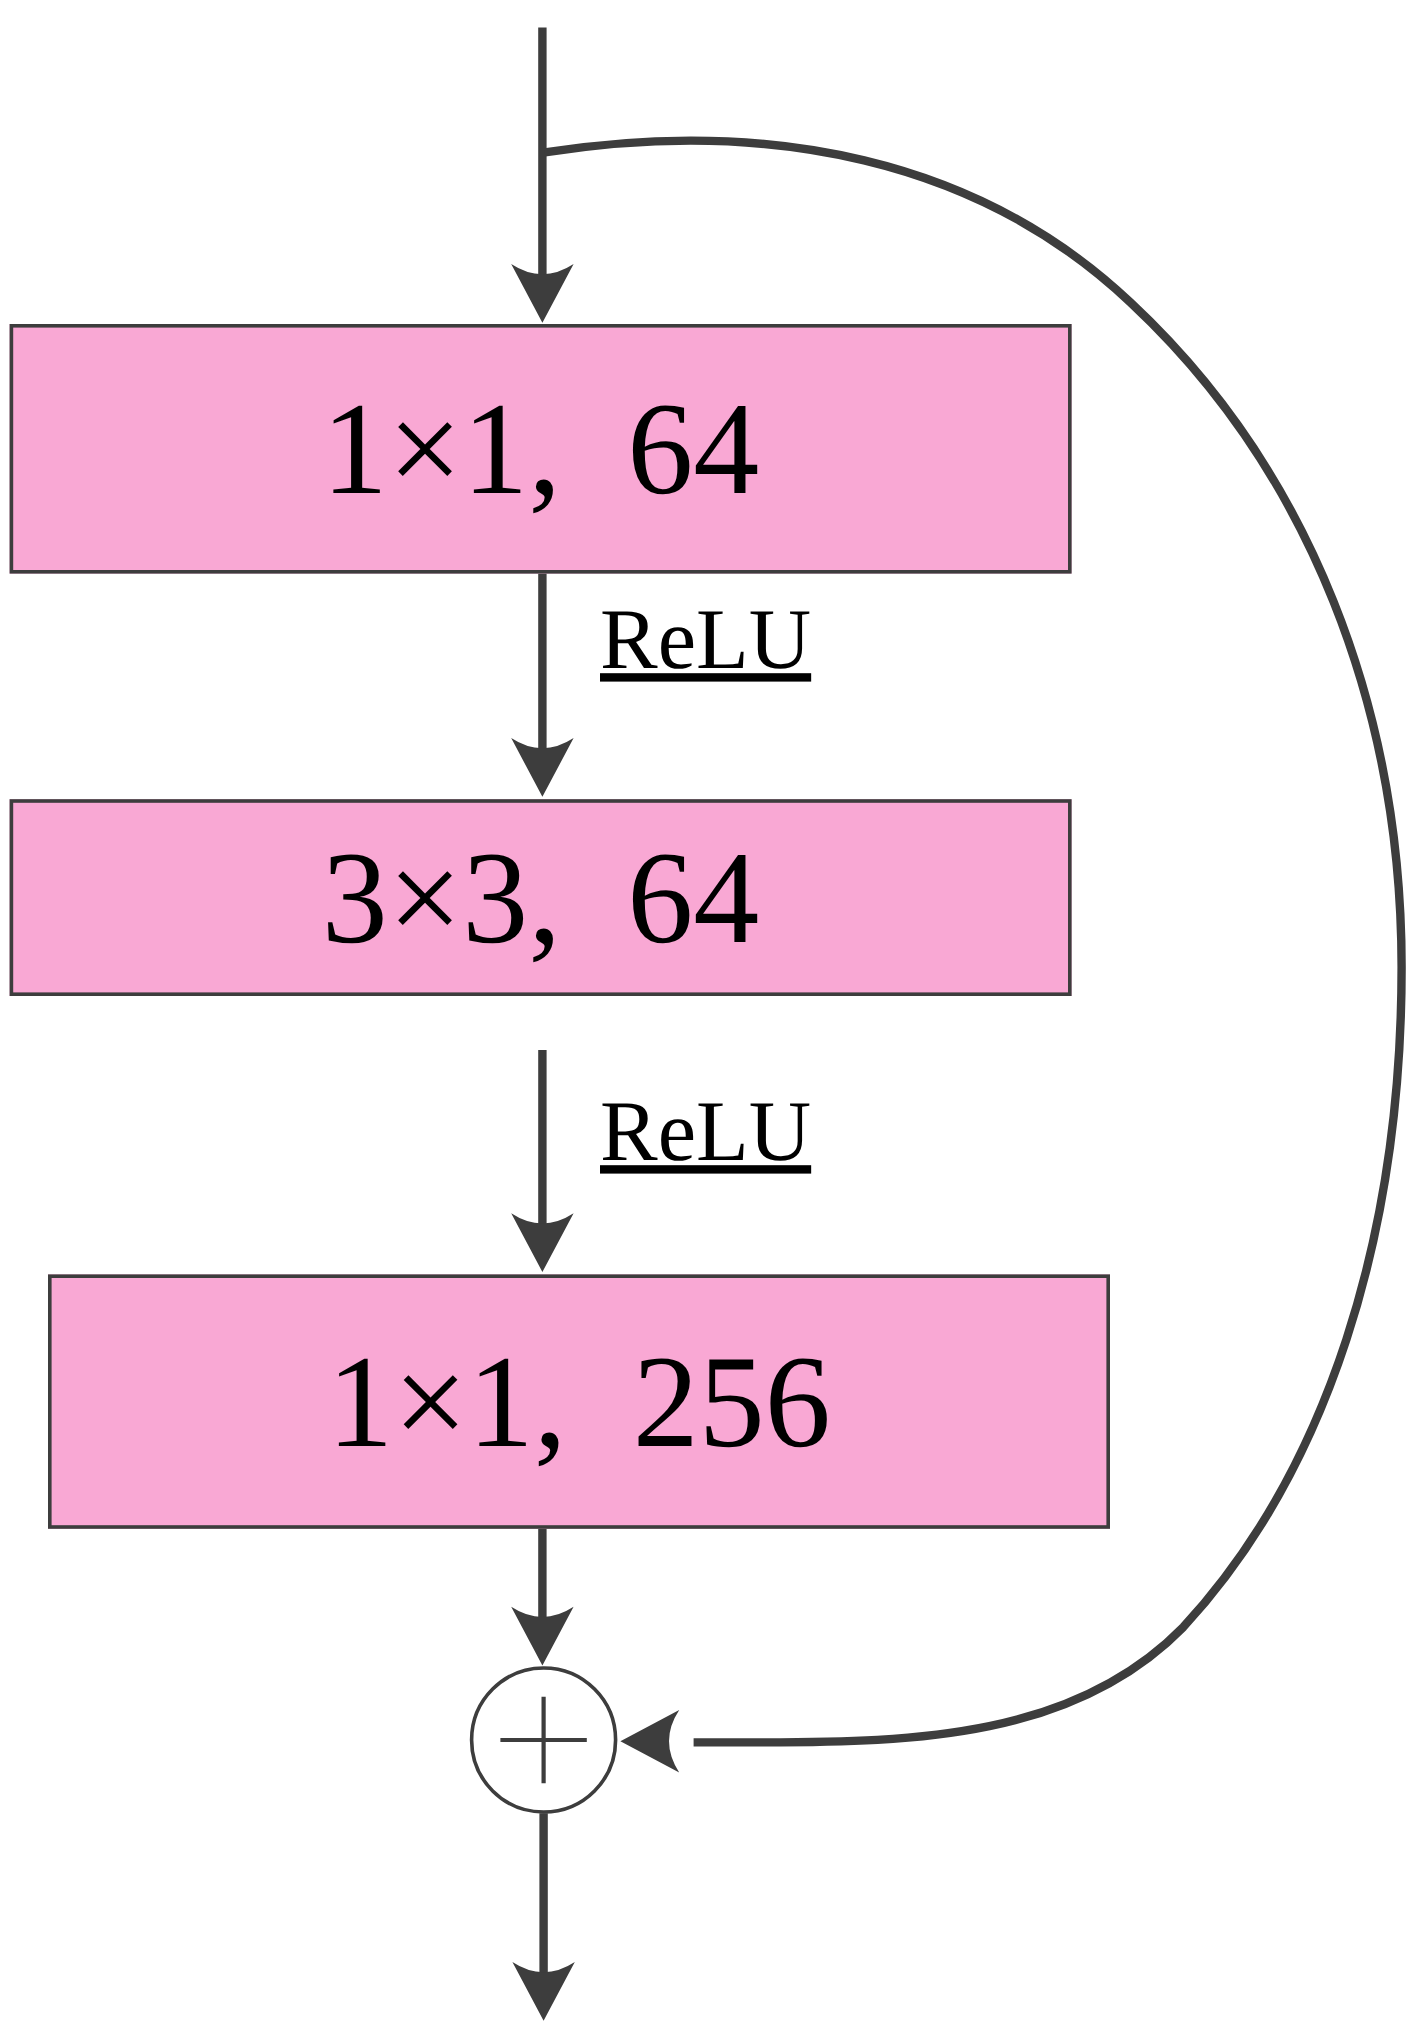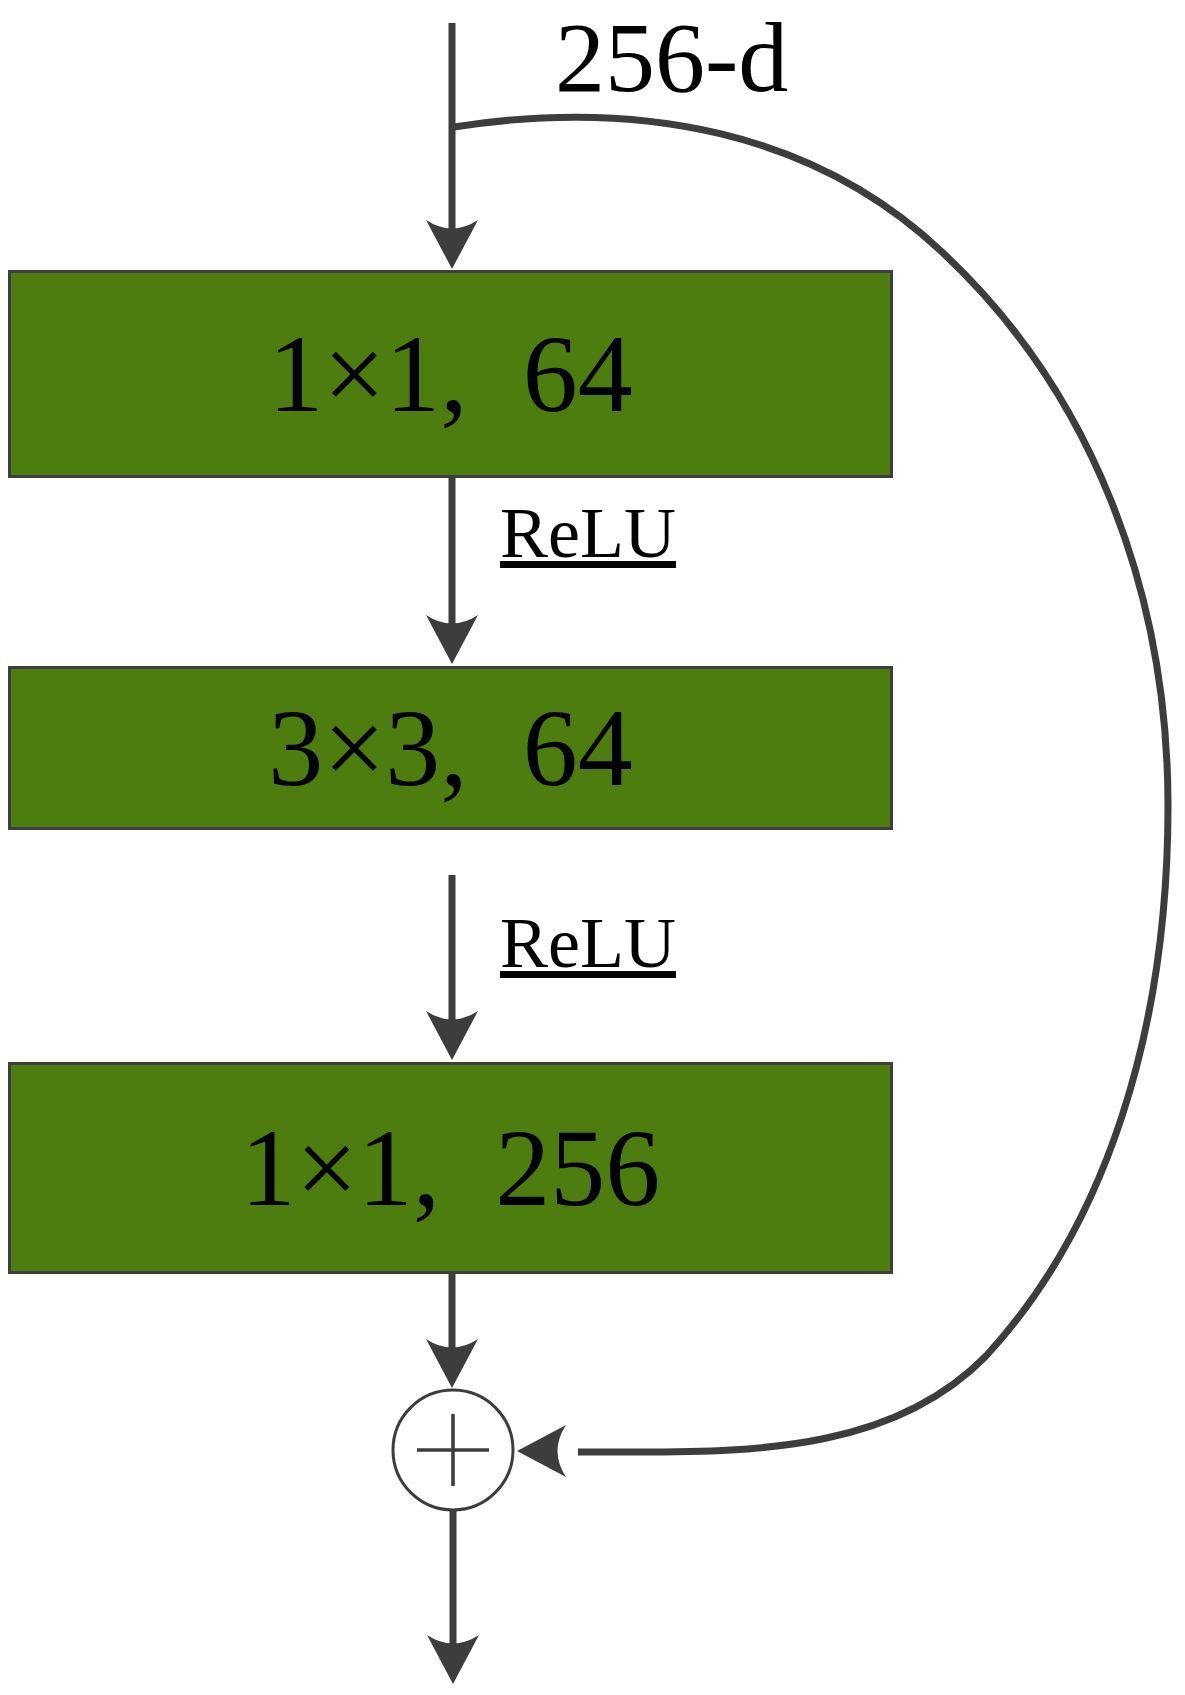--- a/index.html
+++ b/index.html
@@ -22,28 +22,28 @@
     top: 0;
     width: 1185px;
     height: 1695px;
   }
   .conv-box {
     position: absolute;
     left: 8px;
     width: 885px;
     box-sizing: border-box;
     border: 3px solid #3d3d3d;
-    background: #4d7c0f;
+    background: #f9a8d4;
     display: flex;
     align-items: center;
     justify-content: center;
   }
   .conv-box-1 { top: 270px; height: 208px; }
   .conv-box-2 { top: 666px; height: 164px; }
-  .conv-box-3 { top: 1062px; height: 212px; }
+  .conv-box-3 { top: 1062px; height: 212px; margin-left: 32px; }
   .conv-label {
     font-size: 110px;
     line-height: 1;
     white-space: pre;
     color: #000000;
   }
   .input-dim-label {
     position: absolute;
     left: 555px;
     top: 8px;
@@ -90,21 +90,20 @@
     <g stroke="none" fill="#3d3d3d">
       <path transform="translate(452,269)" d="M0,0 L-26,-49 Q0,-32 26,-49 Z"></path>
       <path transform="translate(452,664)" d="M0,0 L-26,-49 Q0,-32 26,-49 Z"></path>
       <path transform="translate(452,1060)" d="M0,0 L-26,-49 Q0,-32 26,-49 Z"></path>
       <path transform="translate(452,1388)" d="M0,0 L-26,-49 Q0,-32 26,-49 Z"></path>
       <path transform="translate(453,1684)" d="M0,0 L-26,-49 Q0,-32 26,-49 Z"></path>
       <path transform="translate(517,1451)" d="M0,0 L49,-26 Q32,0 49,26 Z"></path>
     </g>
   </svg>
 
-  <span class="input-dim-label">256-d</span>
 
   <div class="conv-box conv-box-1">
     <span class="conv-label">1×1,  64</span>
   </div>
 
   <div class="conv-box conv-box-2">
     <span class="conv-label">3×3,  64</span>
   </div>
 
   <div class="conv-box conv-box-3">

